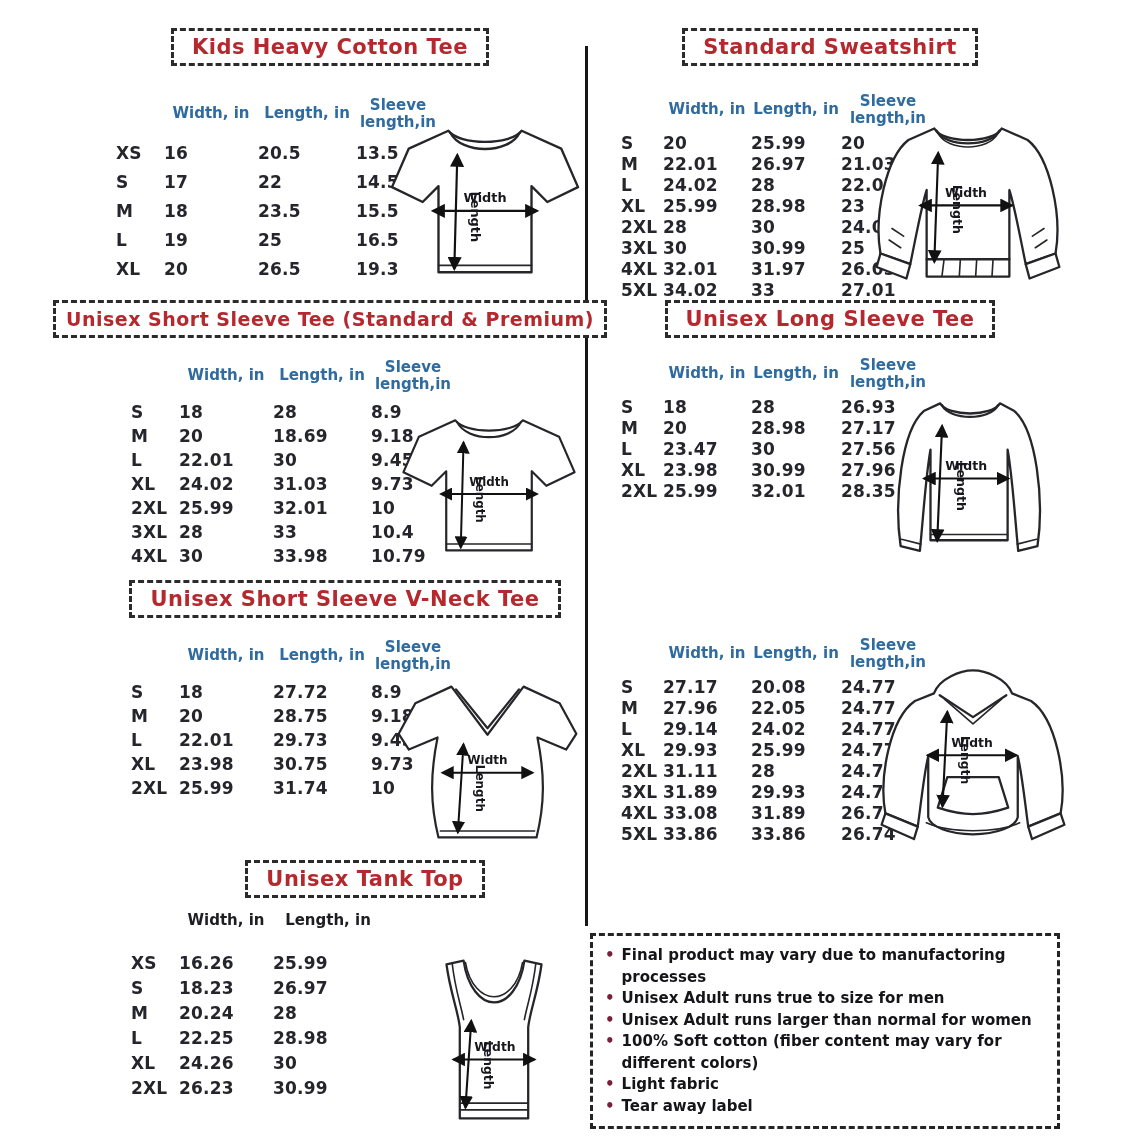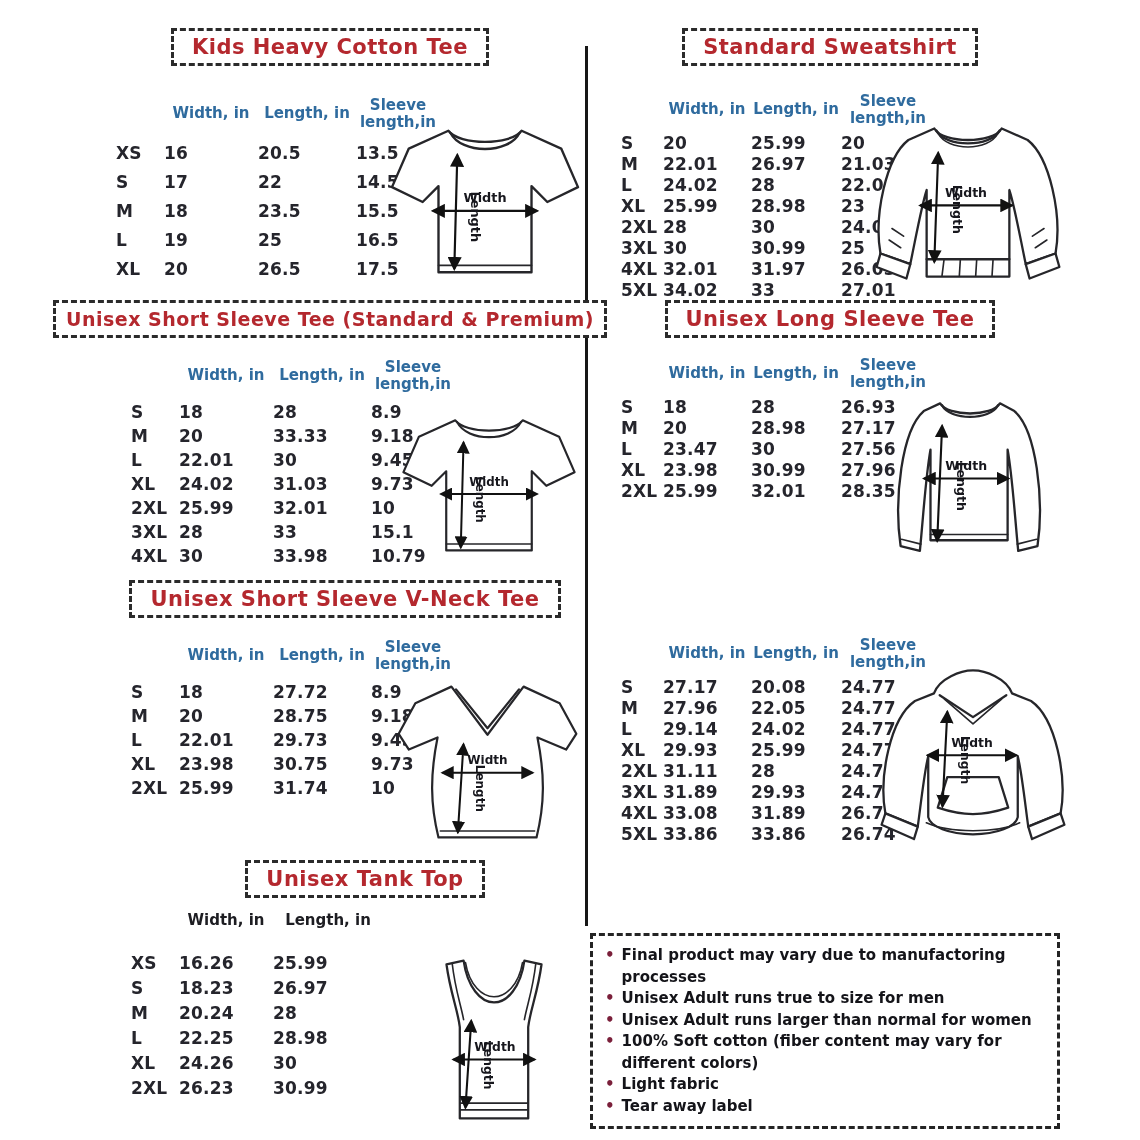--- a/index.html
+++ b/index.html
@@ -94,21 +94,21 @@
       <div class="trow">
         <span class="cell size">L</span>
         <span class="cell">19</span>
         <span class="cell">25</span>
         <span class="cell">16.5</span>
       </div>
       <div class="trow">
         <span class="cell size">XL</span>
         <span class="cell">20</span>
         <span class="cell">26.5</span>
-        <span class="cell">17.5</span>
+        <span class="cell">19.3</span>
       </div>
     </div>
   <svg class="garment" style="left:305px;top:78px;" width="200" height="188" viewBox="0 0 200 190">
     <path class="fillw" d="M63,25 C74,40 126,40 137,25 L177,43 L194,82 L163,97 L147,81 L147,168 L53,168 L53,81 L37,97 L6,82 L23,43 Z"></path>
     <path d="M65,27 C76,49 124,49 135,27"></path>
     <path class="thin" d="M53,161 L147,161"></path>
     <g>
       <line class="arrow" x1="48" y1="106" x2="152" y2="106" marker-start="url(#ah)" marker-end="url(#ah)"></line>
       <text x="100" y="97" text-anchor="middle">Width</text>
     </g>
@@ -214,21 +214,21 @@
       </div>
       <div class="trow">
         <span class="cell size">S</span>
         <span class="cell">18</span>
         <span class="cell">28</span>
         <span class="cell">8.9</span>
       </div>
       <div class="trow">
         <span class="cell size">M</span>
         <span class="cell">20</span>
-        <span class="cell">33.33</span>
+        <span class="cell">18.69</span>
         <span class="cell">9.18</span>
       </div>
       <div class="trow">
         <span class="cell size">L</span>
         <span class="cell">22.01</span>
         <span class="cell">30</span>
         <span class="cell">9.45</span>
       </div>
       <div class="trow">
         <span class="cell size">XL</span>
@@ -239,21 +239,21 @@
       <div class="trow">
         <span class="cell size">2XL</span>
         <span class="cell">25.99</span>
         <span class="cell">32.01</span>
         <span class="cell">10</span>
       </div>
       <div class="trow">
         <span class="cell size">3XL</span>
         <span class="cell">28</span>
         <span class="cell">33</span>
-        <span class="cell">15.1</span>
+        <span class="cell">10.4</span>
       </div>
       <div class="trow">
         <span class="cell size">4XL</span>
         <span class="cell">30</span>
         <span class="cell">33.98</span>
         <span class="cell">10.79</span>
       </div>
     </div>
   <svg class="garment" style="left:318px;top:96px;" width="182" height="176" viewBox="0 0 200 190">
     <path class="fillw" d="M63,25 C74,40 126,40 137,25 L177,43 L194,82 L163,97 L147,81 L147,168 L53,168 L53,81 L37,97 L6,82 L23,43 Z"></path>

